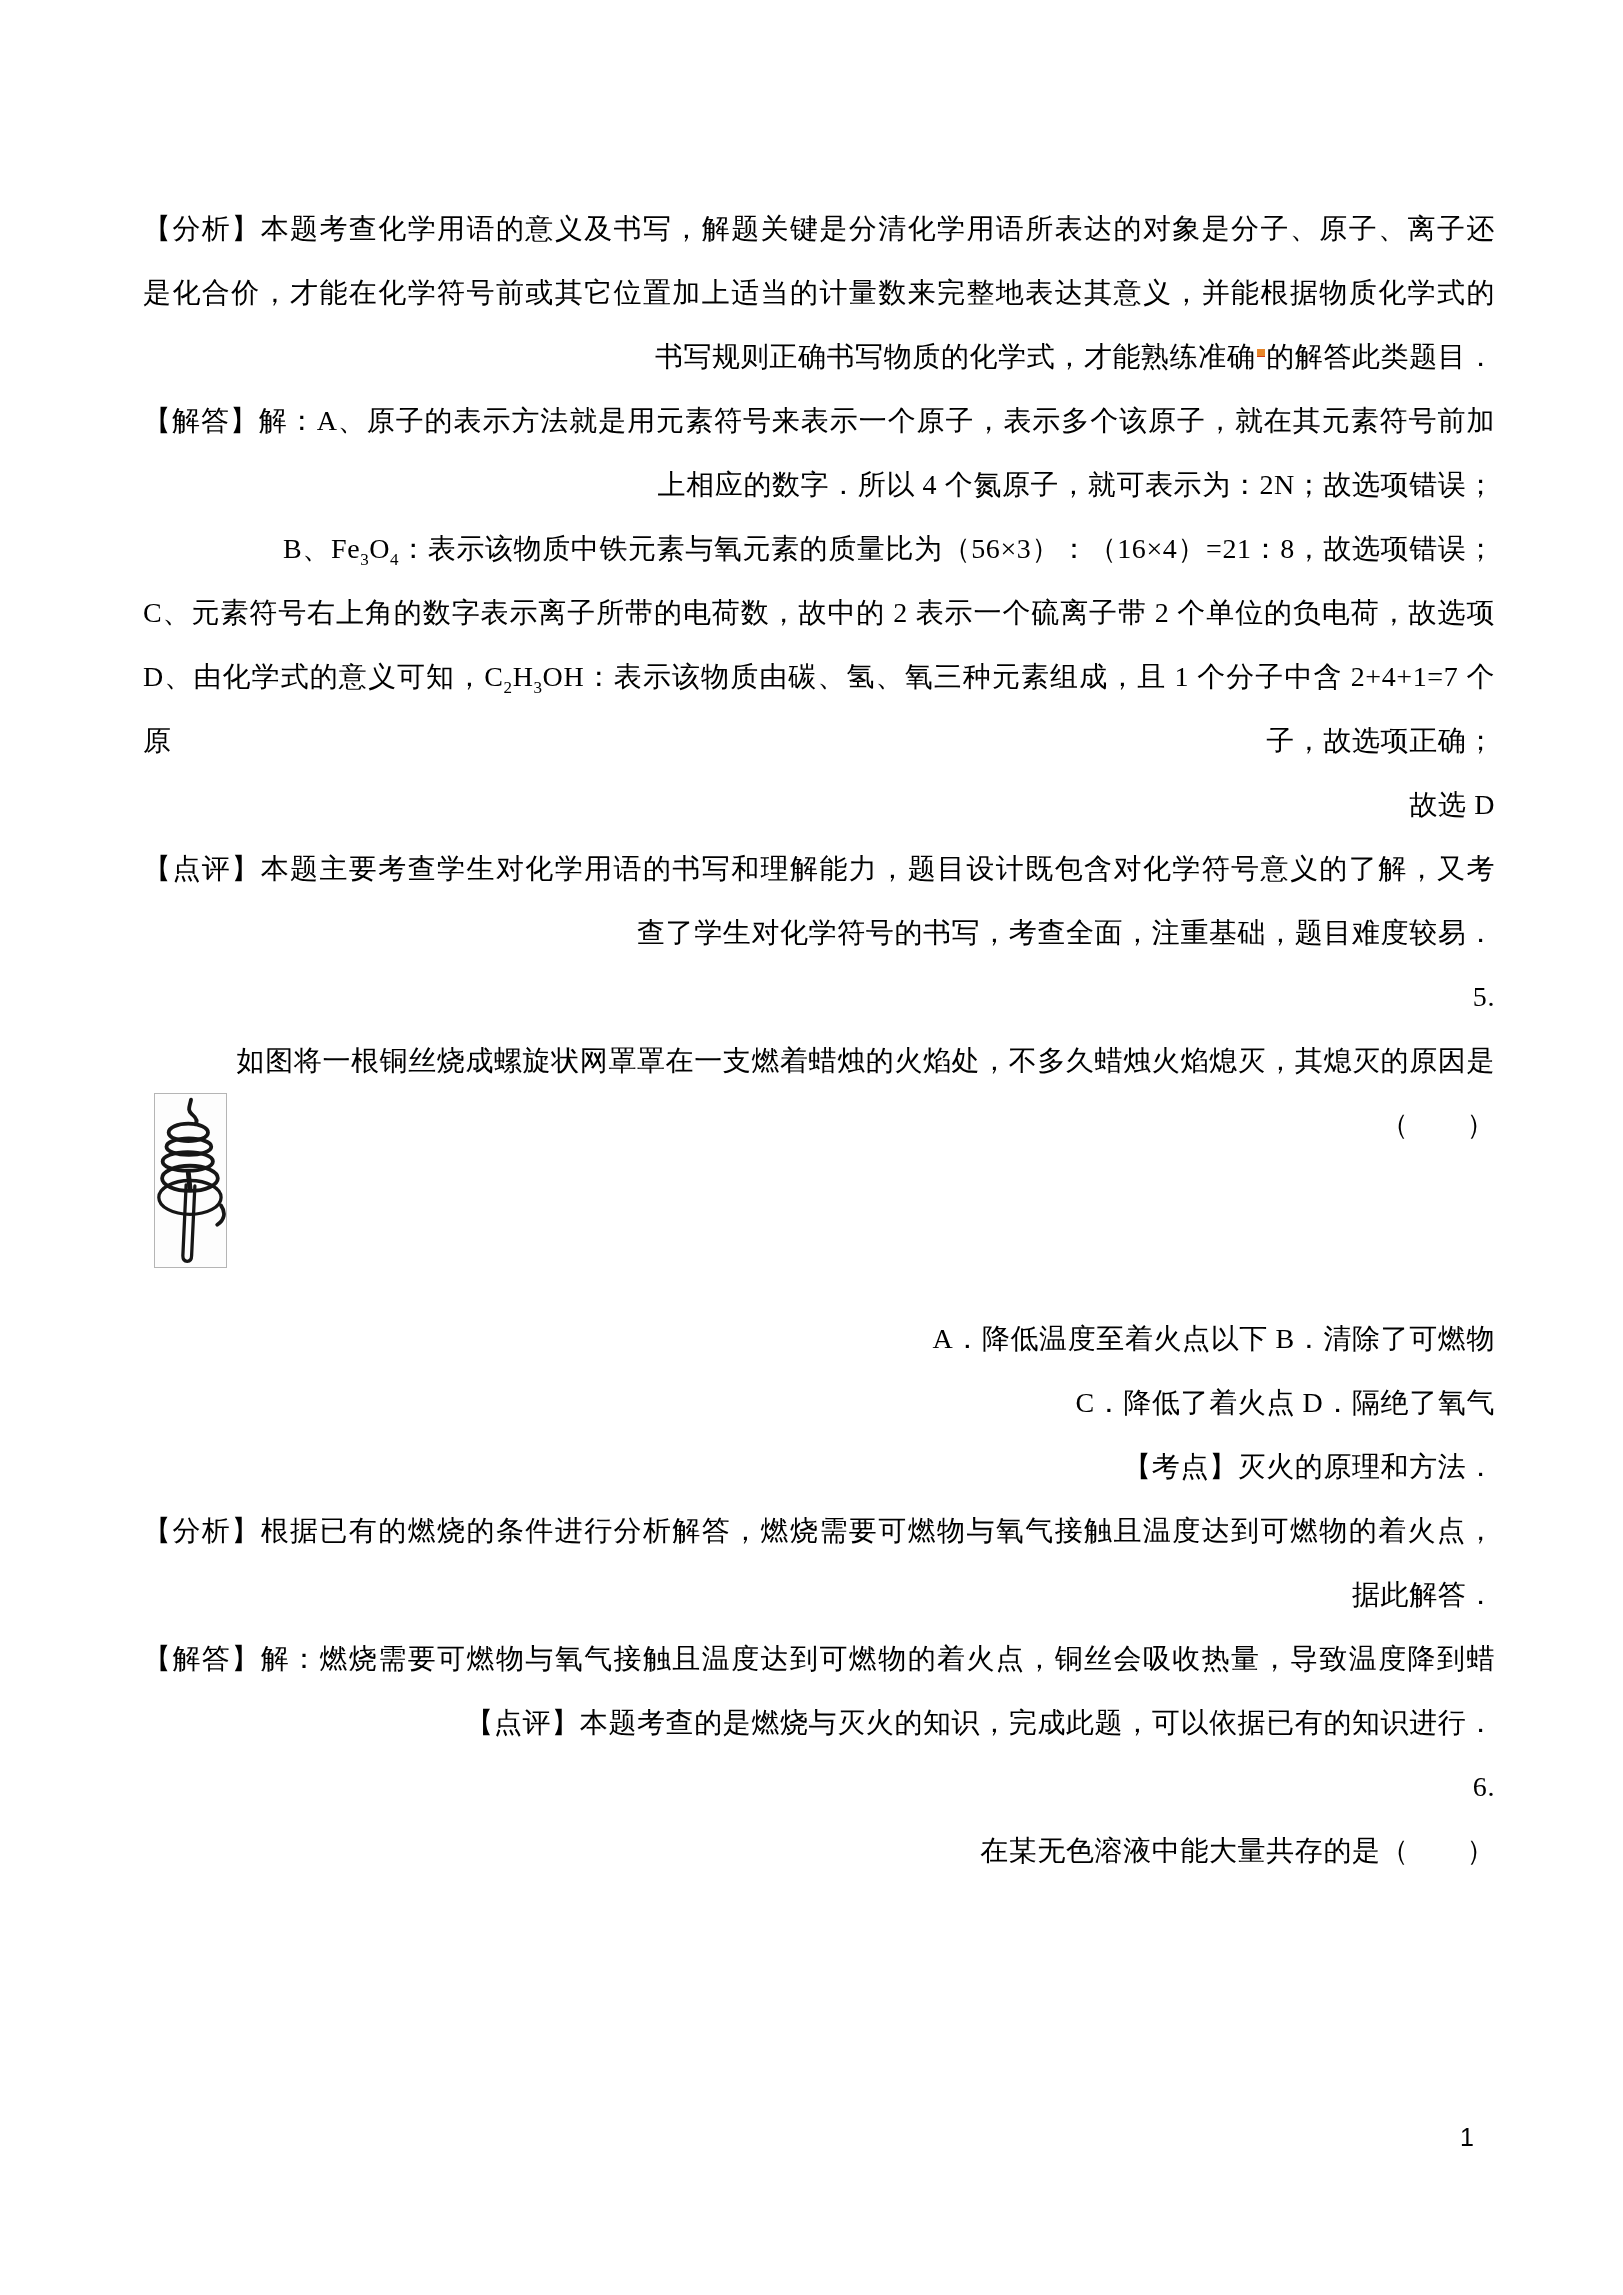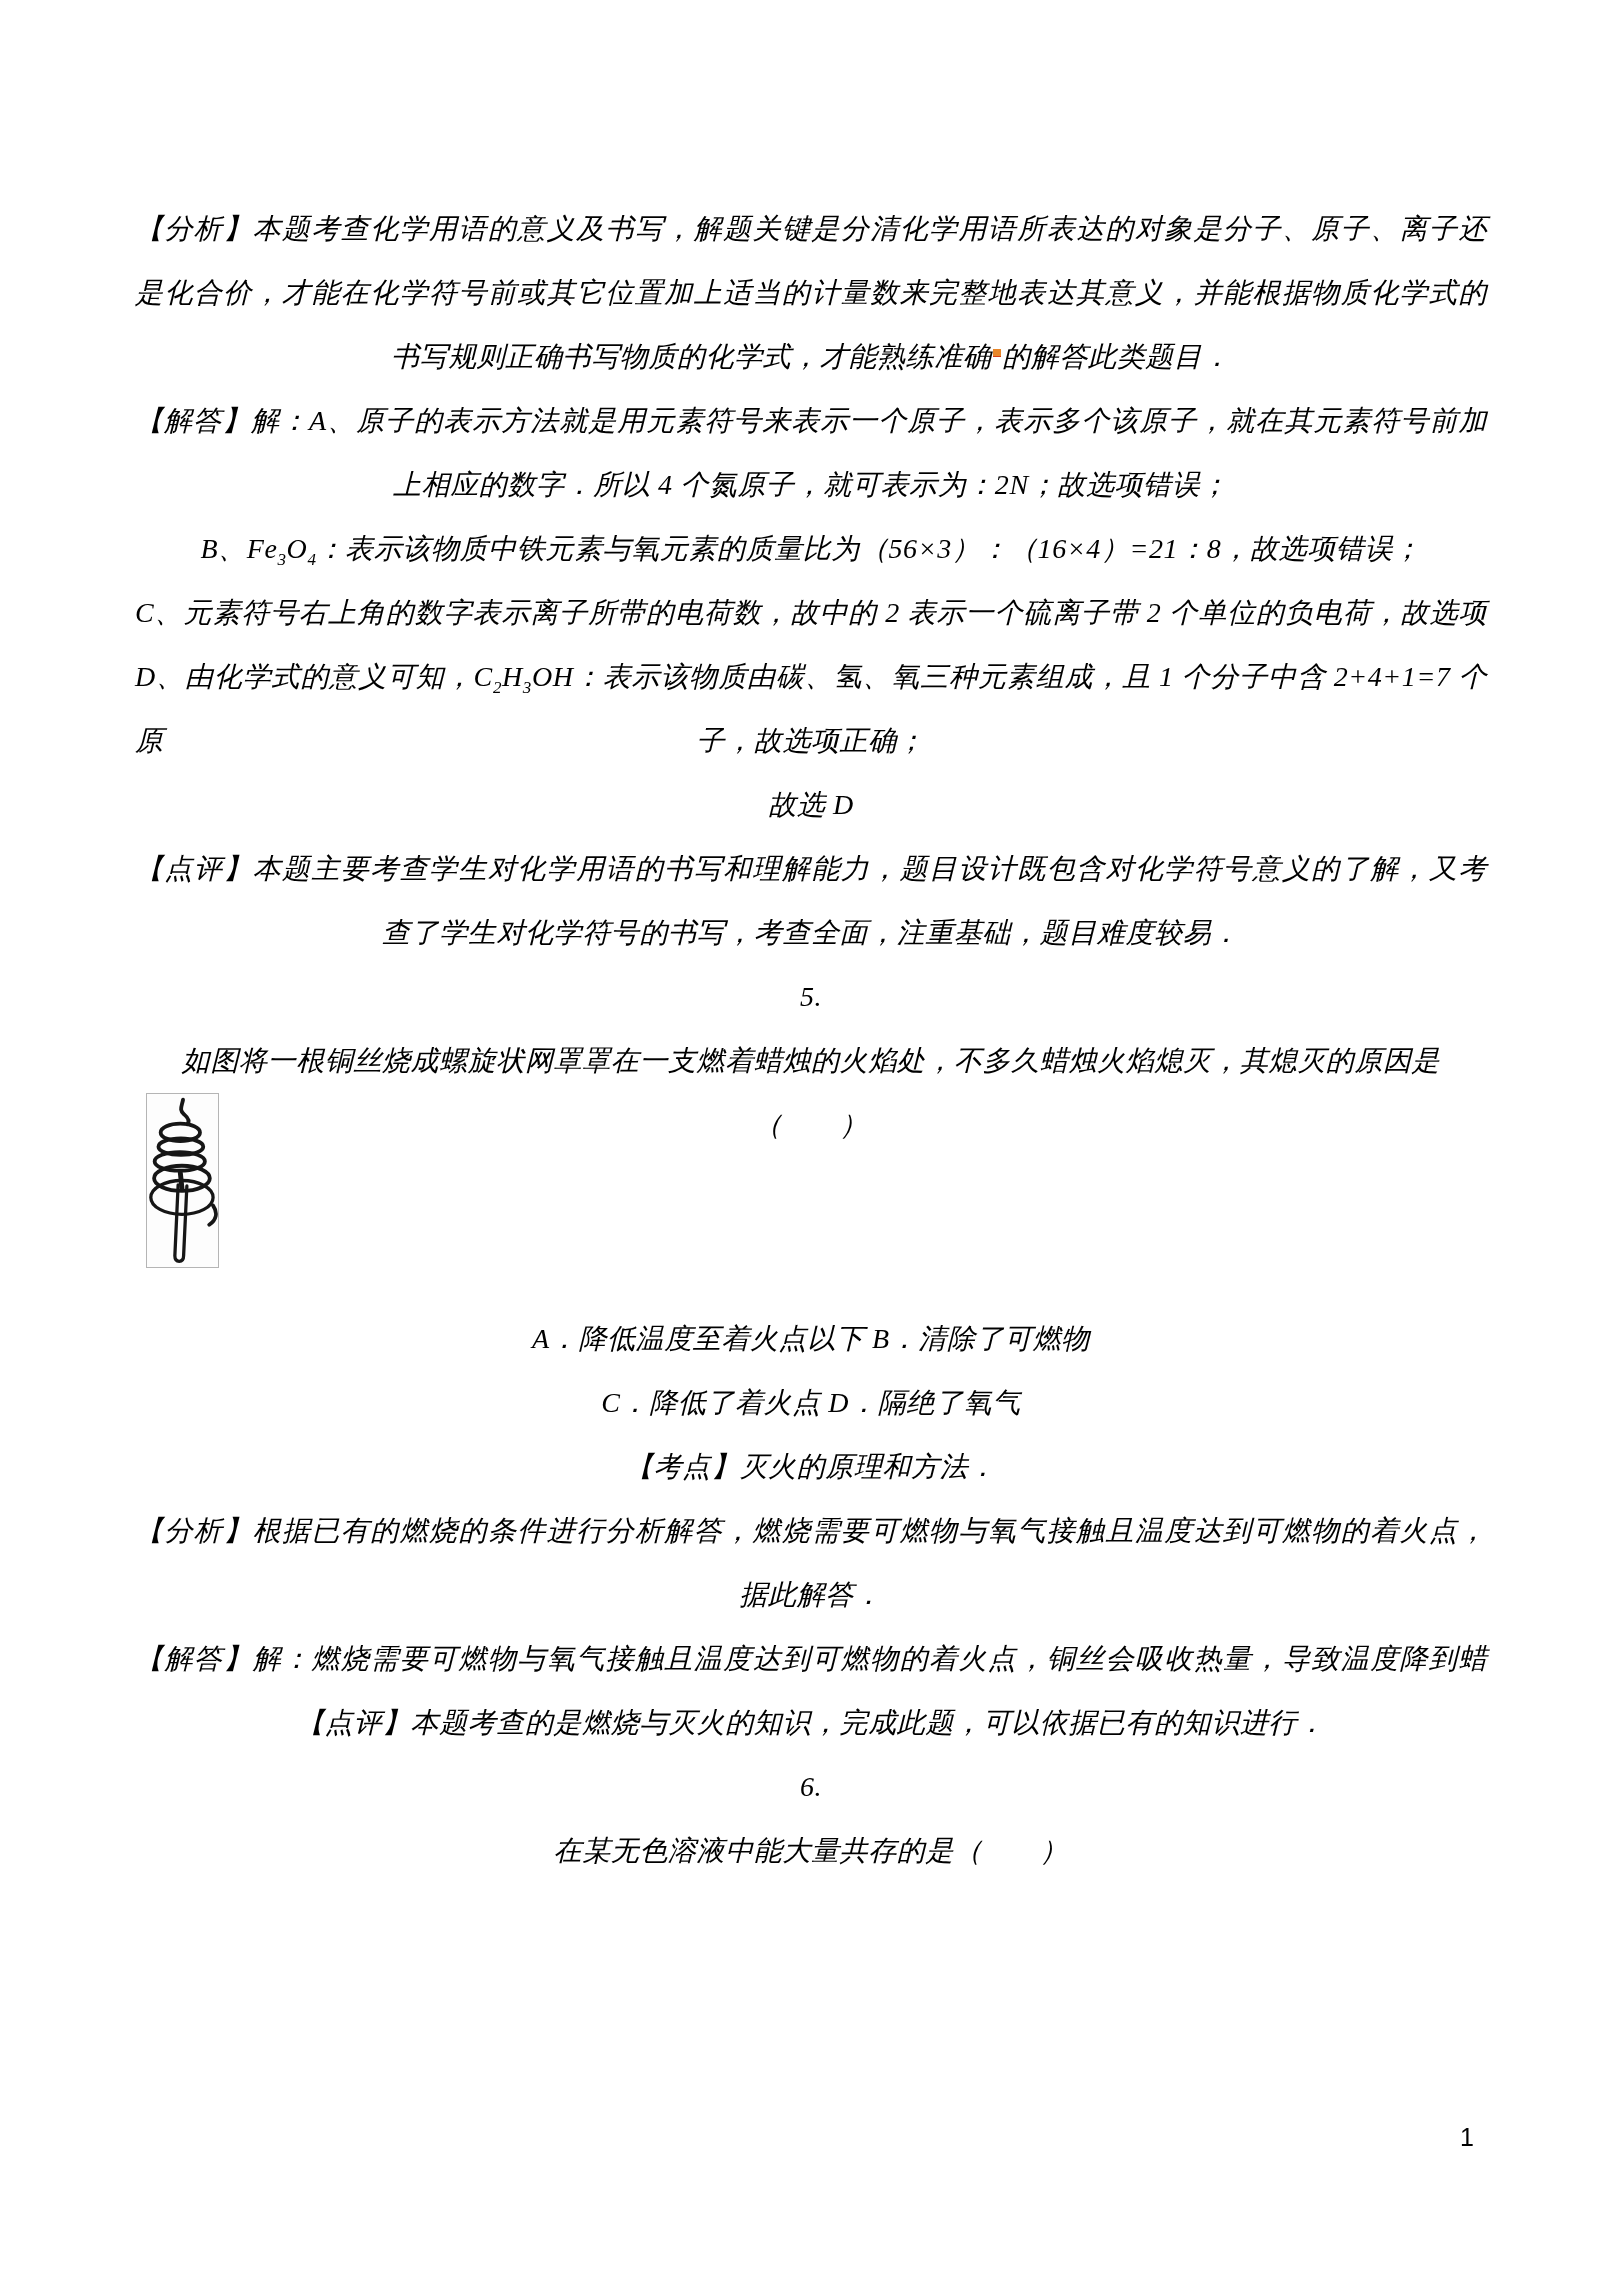--- a/index.html
+++ b/index.html
@@ -6,29 +6,28 @@
   body {
     width: 1623px; height: 2295px;
     background: #ffffff;
     position: relative;
     font-family: "Liberation Serif", "DejaVu Serif", serif;
     color: #000000;
     overflow: hidden;
   }
   .content {
     position: absolute;
-    left: 135px; top: 197px;
+    left: 143px; top: 197px;
     width: 1352px;
-    font-style: italic;
   }
   .line {
     font-size: 28px;
     line-height: 64px;
     height: 64px;
-    text-align: center;
+    text-align: right;
     letter-spacing: 0.6px;
     white-space: pre-wrap;
   }
   .just {
     text-align: justify;
     text-align-last: justify;
   }
   sub {
     font-size: 17px;
     line-height: 0;

